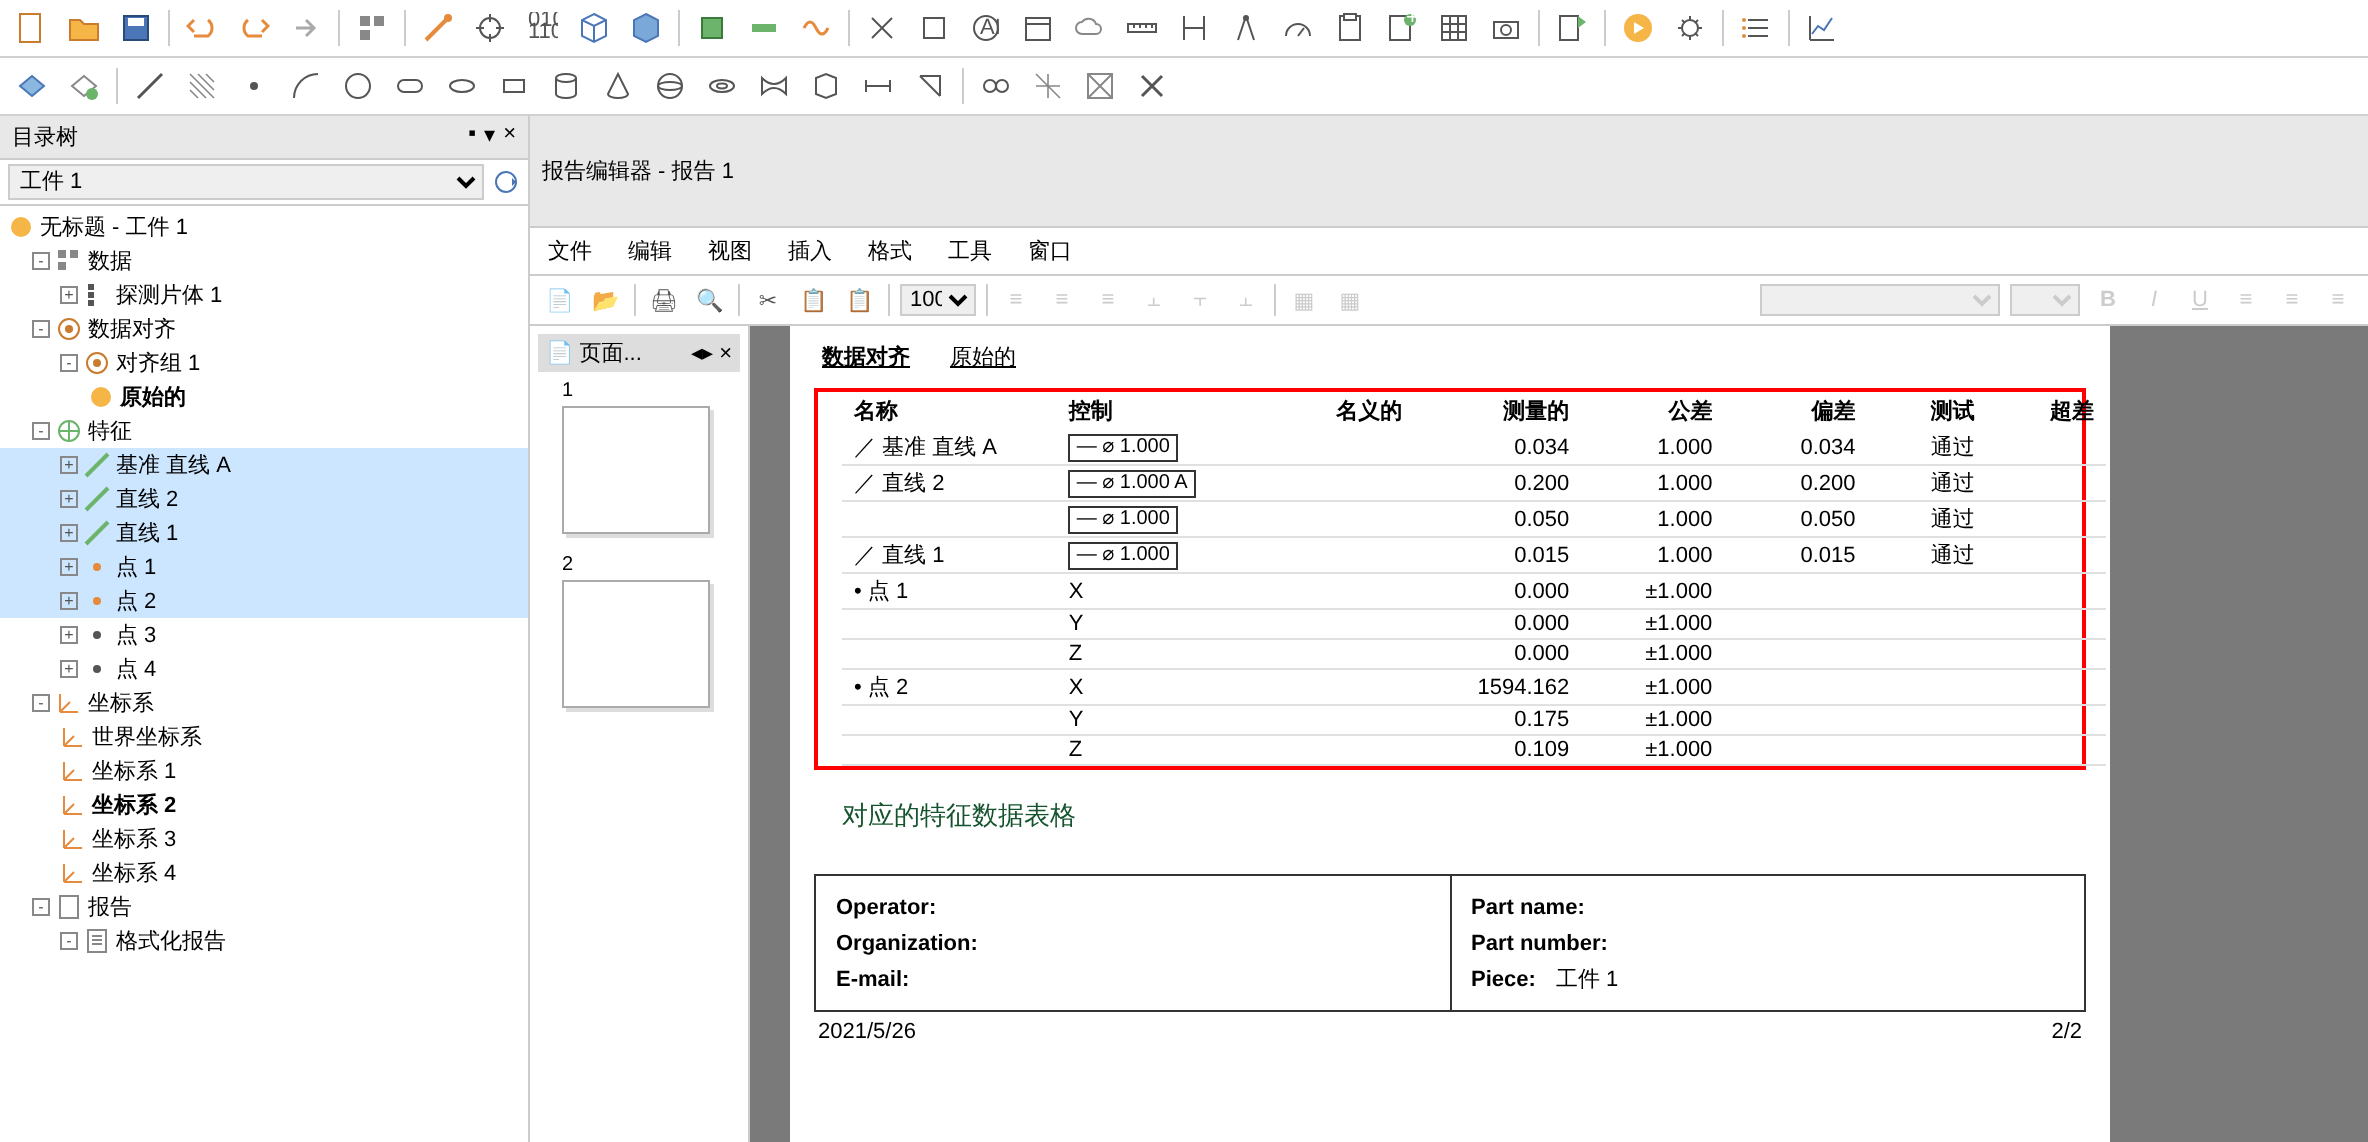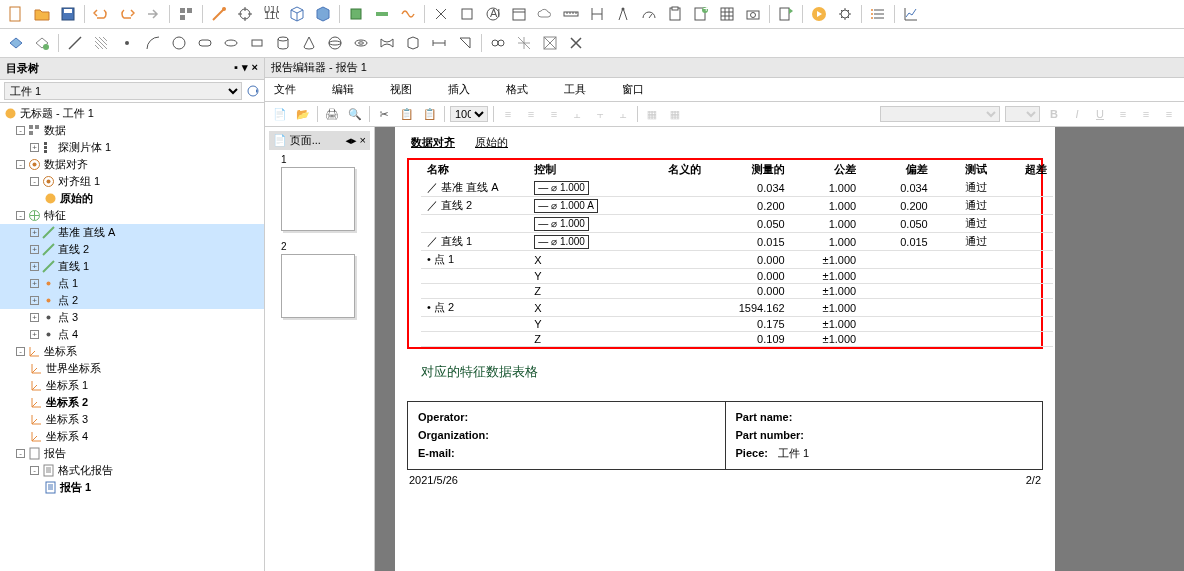--- a/index.html
+++ b/index.html
@@ -2,34 +2,34 @@
 <html><head>
 <meta charset="utf-8">
 <style>
 * { box-sizing: border-box; margin: 0; padding: 0; font-family: "Microsoft YaHei", Arial, sans-serif; font-size: 11px; }
 body { background: #f0f0f0; width: 1184px; height: 571px; overflow: hidden; display: flex; flex-direction: column; }
 .toolbar { background: #fff; padding: 4px 6px; border-bottom: 1px solid #d0d0d0; display: flex; gap: 6px; align-items: center; flex-wrap: wrap; }
 .toolbar .ico { width: 20px; height: 20px; display: inline-flex; align-items: center; justify-content: center; cursor: pointer; }
 .toolbar .sep { width: 1px; height: 18px; background: #ccc; }
 .main { display: flex; flex: 1; min-height: 0; }
 .left-panel { width: 265px; background: #fff; border-right: 1px solid #ccc; display: flex; flex-direction: column; }
-.panel-title { background: #e8e8e8; padding: 3px 6px; font-weight: bold; display: flex; justify-content: space-between; border-bottom: 1px solid #ccc; }
+.panel-title { background: #e8e8e8; padding: 3px 6px; font-weight: normal; display: flex; justify-content: space-between; border-bottom: 1px solid #ccc; }
 .panel-title .ctrl { display: flex; gap: 4px; }
 .panel-sub { background: #fff; padding: 2px 4px; border-bottom: 1px solid #ccc; display: flex; align-items: center; gap: 4px; }
 .panel-sub select { flex: 1; border: 1px solid #ccc; padding: 1px; font-size: 11px; }
 .tree { flex: 1; overflow: auto; padding: 2px 0; font-size: 11px; }
 .tree-node { padding: 1px 2px 1px 4px; display: flex; align-items: center; gap: 3px; white-space: nowrap; cursor: pointer; }
 .tree-node .tog { width: 9px; height: 9px; border: 1px solid #888; font-size: 8px; line-height: 7px; text-align: center; color: #555; }
 .tree-node .ic { width: 13px; height: 13px; display: inline-block; }
 .tree-node.sel { background: #cce6ff; }
 .tree-node.bold { font-weight: bold; }
 .ind1 { padding-left: 16px; } .ind2 { padding-left: 30px; } .ind3 { padding-left: 44px; }
 .right-panel { flex: 1; display: flex; flex-direction: column; background: #fff; }
-.right-title { background: #e8e8e8; padding: 2px 6px; border-bottom: 1px solid #ccc; }
-.menu-bar { background: #fff; padding: 3px 6px; border-bottom: 1px solid #ccc; display: flex; gap: 30px; }
+.right-title { background: #e8e8e8; padding: 20px 6px; border-bottom: 1px solid #ccc; }
+.menu-bar { background: #fff; padding: 3px 6px; border-bottom: 1px solid #ccc; display: flex; gap: 12px; }
 .menu-item { cursor: pointer; padding: 1px 3px; }
 .edit-toolbar { background: #fff; padding: 3px 6px; border-bottom: 1px solid #ccc; display: flex; gap: 5px; align-items: center; }
 .edit-toolbar .ico { width: 18px; height: 18px; display: inline-flex; align-items: center; justify-content: center; cursor: pointer; color: #555; }
 .edit-toolbar .sep { width: 1px; height: 16px; background: #ccc; }
 .edit-toolbar select { border: 1px solid #ccc; font-size: 11px; }
 .edit-toolbar .disabled { color: #ccc; }
 .editor-body { flex: 1; display: flex; min-height: 0; }
 .thumb-pane { width: 110px; background: #fff; border-right: 1px solid #ccc; padding: 4px; }
 .thumb-title { background: #ddd; padding: 2px 4px; display: flex; align-items: center; gap: 3px; margin-bottom: 4px; }
 .thumb { margin: 4px 6px 10px 12px; }
@@ -591,29 +591,20 @@
         </div>
       <div class="tree-node ind2">
           <span class="tog">-</span>
           <span class="ic">
             <svg width="13" height="13">
               <rect x="2" y="1" width="9" height="11" fill="none" stroke="#888"></rect>
               <path d="M4 4h5M4 6h5M4 8h5" stroke="#888"></path>
             </svg>
           </span>
           <span>格式化报告</span>
-        </div>
-      <div class="tree-node ind3 bold">
-          <span class="ic">
-            <svg width="13" height="13">
-              <rect x="2" y="1" width="9" height="11" fill="none" stroke="#4a76b8"></rect>
-              <path d="M4 4h5M4 6h5M4 8h5" stroke="#4a76b8"></path>
-            </svg>
-          </span>
-          <span>报告 1</span>
         </div>
     </div>
   </div>
 
   <div class="right-panel">
     <div class="right-title"><span>报告编辑器 - 报告 1</span></div>
     <div class="menu-bar">
       <span class="menu-item">文件</span>
       <span class="menu-item">编辑</span>
       <span class="menu-item">视图</span>

